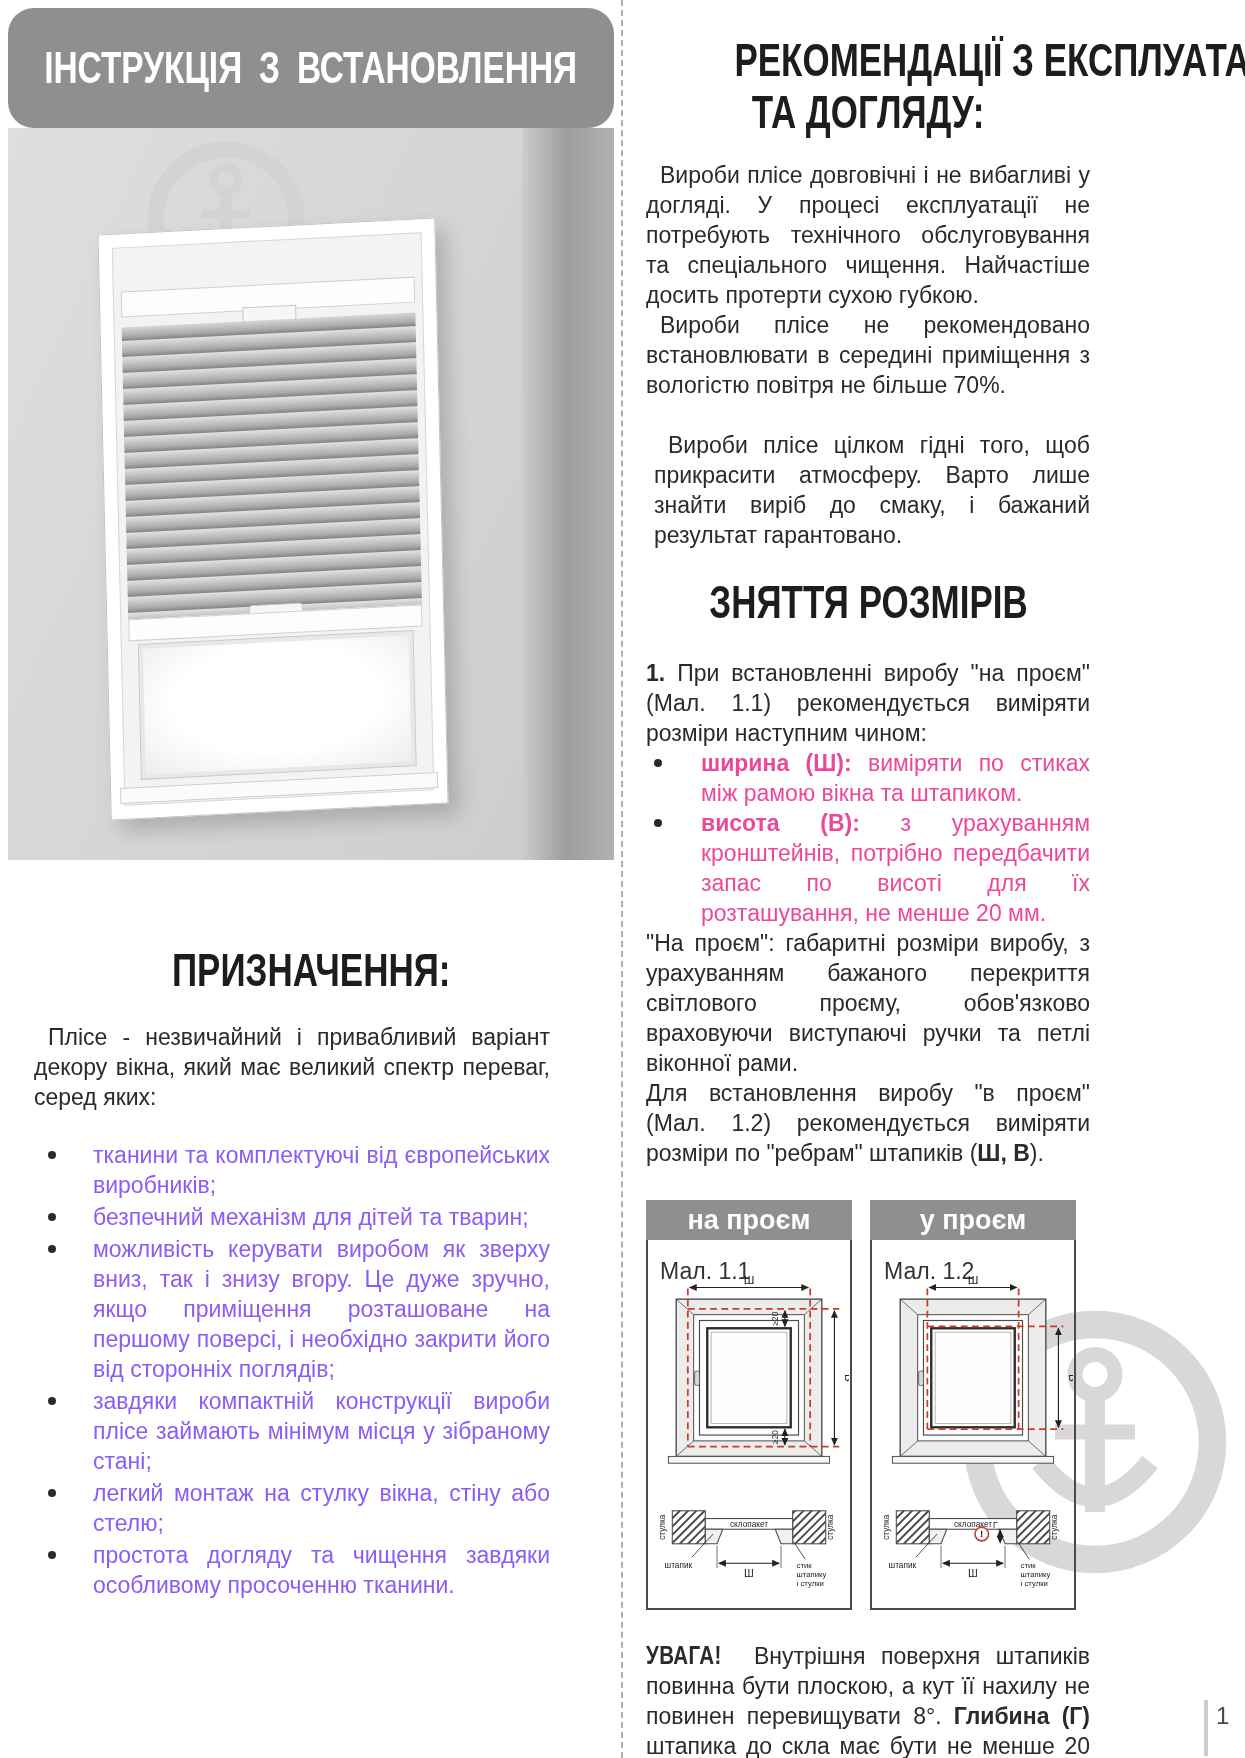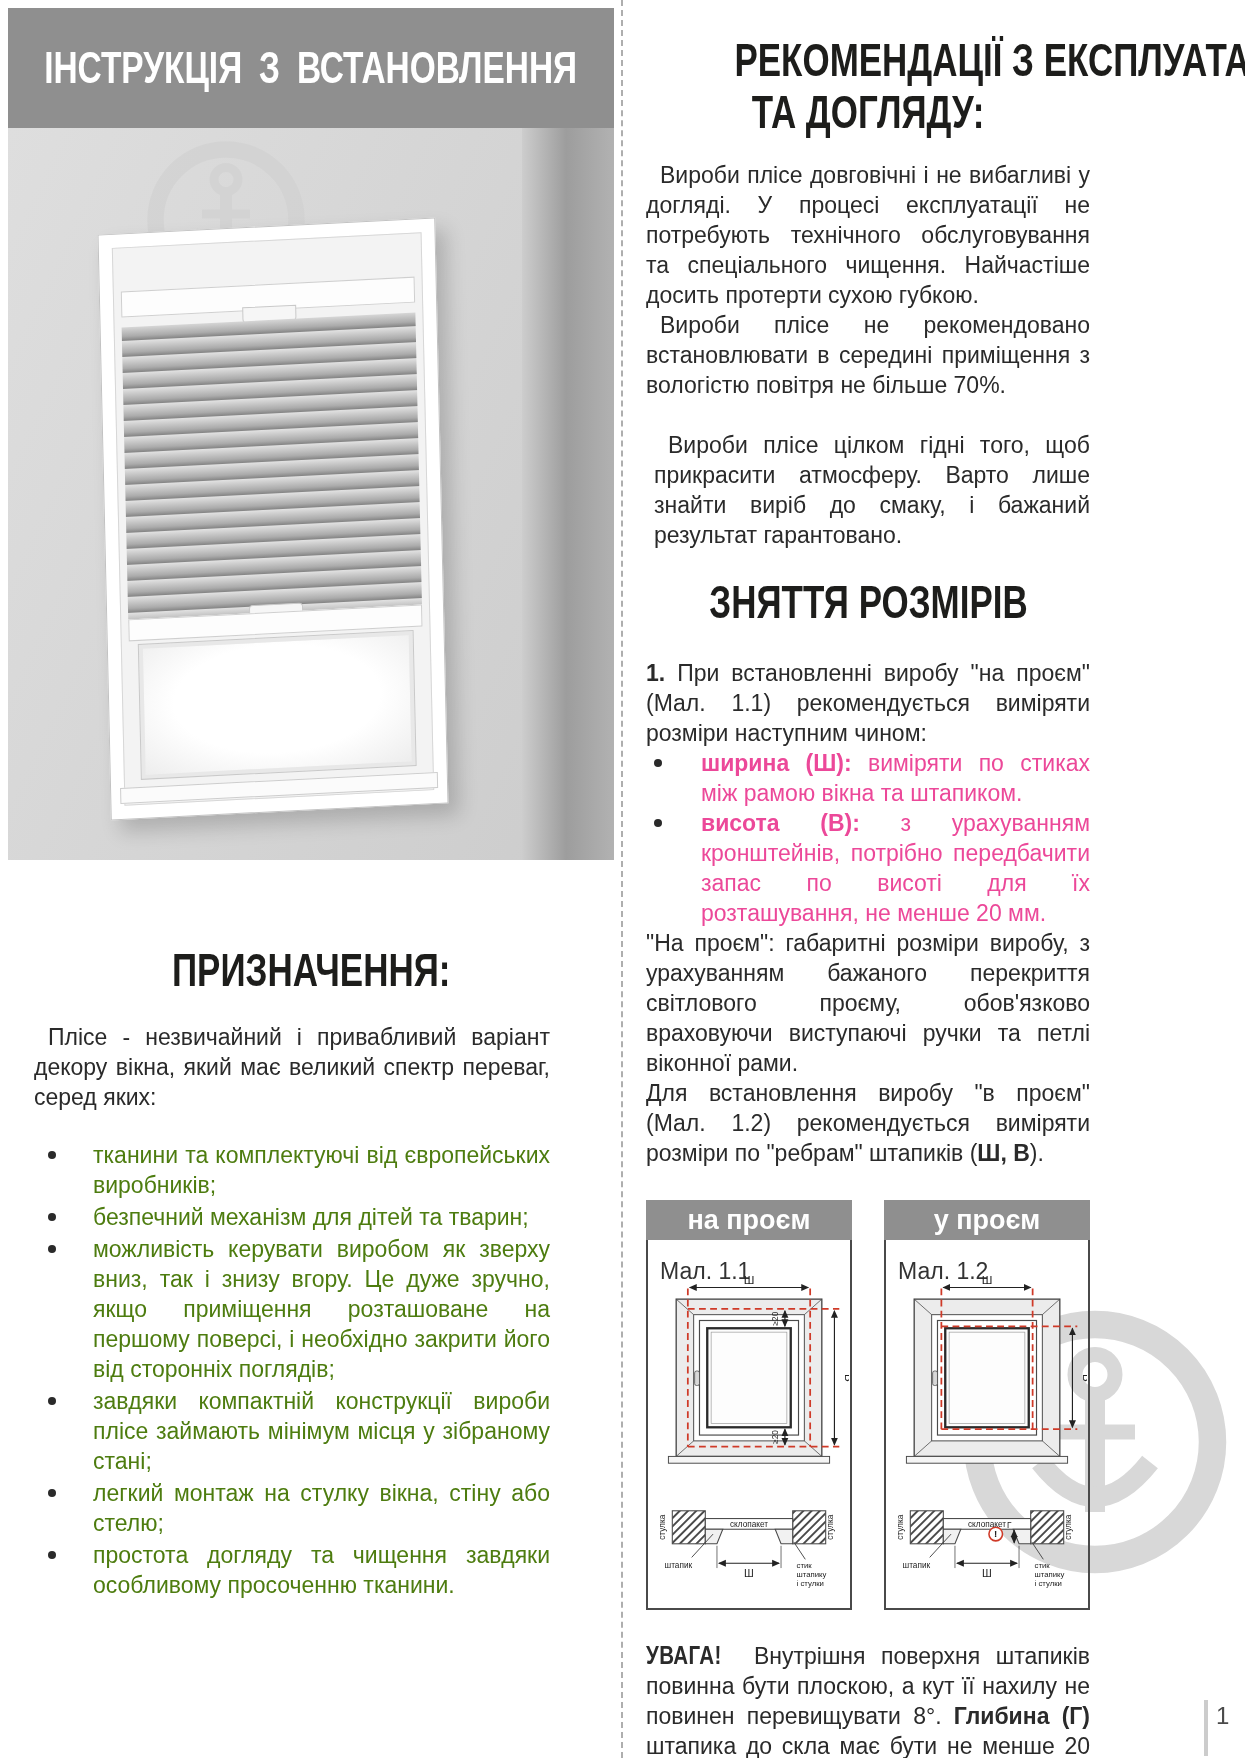--- a/index.html
+++ b/index.html
@@ -4,21 +4,21 @@
 <style>
   html,body{margin:0;padding:0;}
   body{width:1245px;height:1758px;position:relative;background:#ffffff;
        font-family:"Liberation Sans",sans-serif;color:#262626;overflow:hidden;}
 
   .divider{position:absolute;left:621px;top:0;height:1758px;border-left:2px dashed #aeaeae;z-index:0;}
 
   
   .left-col{position:absolute;left:8px;top:8px;width:606px;z-index:2;}
   .header-band{background:#8f8f8f;height:120px;display:flex;flex-direction:column;
-               justify-content:center;align-items:center;}
+               justify-content:center;align-items:center;border-radius:26px;}
   .header-band .line{color:#ffffff;font-weight:700;font-size:44px;line-height:50px;
                white-space:nowrap;word-spacing:10px;}
   .cond{display:inline-block;transform:scaleX(.76);transform-origin:50% 50%;}
 
   .render{position:relative;height:732px;overflow:hidden;
           background:linear-gradient(115deg,#dedede 0%,#d4d4d4 55%,#cccccc 100%);}
   .wall-right{position:absolute;right:0;top:0;width:92px;height:100%;
           background:linear-gradient(to right,#cdcdcd 0%,#9d9d9d 48%,#b2b2b2 100%);}
   .win-wrap{position:absolute;left:96px;top:98px;width:338px;height:586px;
           transform:rotate(-1.3deg) skewY(-1.6deg);}
@@ -48,42 +48,42 @@
 
   .sec-h{text-align:center;}
   .sec-h .cond{font-size:46px;font-weight:700;color:#1d1d1b;line-height:52px;white-space:nowrap;}
   .purpose-h{margin-top:84px;}
   .body-text{font-size:23px;line-height:30px;text-align:justify;color:#2a2a2a;}
   .left-pad{padding:0 64px 0 26px;}
   .purpose-intro{margin-top:26px;text-indent:14px;}
 
   ul.dots{list-style:none;margin:28px 0 0 0;padding:0 64px 0 26px;}
   ul.dots li{position:relative;padding-left:59px;margin:0 0 2px 0;
-             font-size:23px;line-height:30px;text-align:justify;color:#4d7c0f;}
+             font-size:23px;line-height:30px;text-align:justify;color:#8b5cf6;}
   ul.dots li::before{content:"";position:absolute;left:14px;top:11px;width:8px;height:8px;
              border-radius:50%;background:#2a2a2a;}
 
   
   .right-col{position:absolute;left:646px;top:0;width:444px;z-index:2;}
   .care-h{margin-top:34px;}
   .p1{margin:22px 0 0 0;text-indent:14px;}
   .p2{margin:0;text-indent:14px;}
   .p3{margin:30px 0 0 8px;text-indent:14px;}
   .measure-h{margin-top:26px;}
   .step{margin:30px 0 0 0;}
   .b{font-weight:700;}
   ul.mdots{list-style:none;margin:0;padding:0;}
   ul.mdots li{position:relative;padding-left:55px;margin:0;
              font-size:23px;line-height:30px;text-align:justify;color:#ec4899;}
   ul.mdots li::before{content:"";position:absolute;left:8px;top:11px;width:8px;height:8px;
              border-radius:50%;background:#2a2a2a;}
   .mp{margin:0;}
 
   
-  .figures{margin-top:32px;display:flex;gap:18px;justify-content:space-between;}
+  .figures{margin-top:32px;display:flex;gap:18px;}
   .panel{width:206px;}
   .panel-tab{height:40px;background:#8f8f8f;color:#ffffff;display:flex;align-items:center;
              justify-content:center;font-size:27px;font-weight:700;}
   .panel-body{border:2px solid #4a4a4a;border-top:none;background:transparent;height:368px;
              position:relative;}
   .fig-caption{position:absolute;top:18px;left:12px;font-size:23px;color:#333333;}
   .panel-body svg{position:absolute;left:1px;top:30px;width:200px;height:334px;}
   .fig-svg text{fill:#222222;font-family:"Liberation Sans",sans-serif;}
   .t-dim{font-size:12px;}
   .t-dim2{font-size:11px;}

